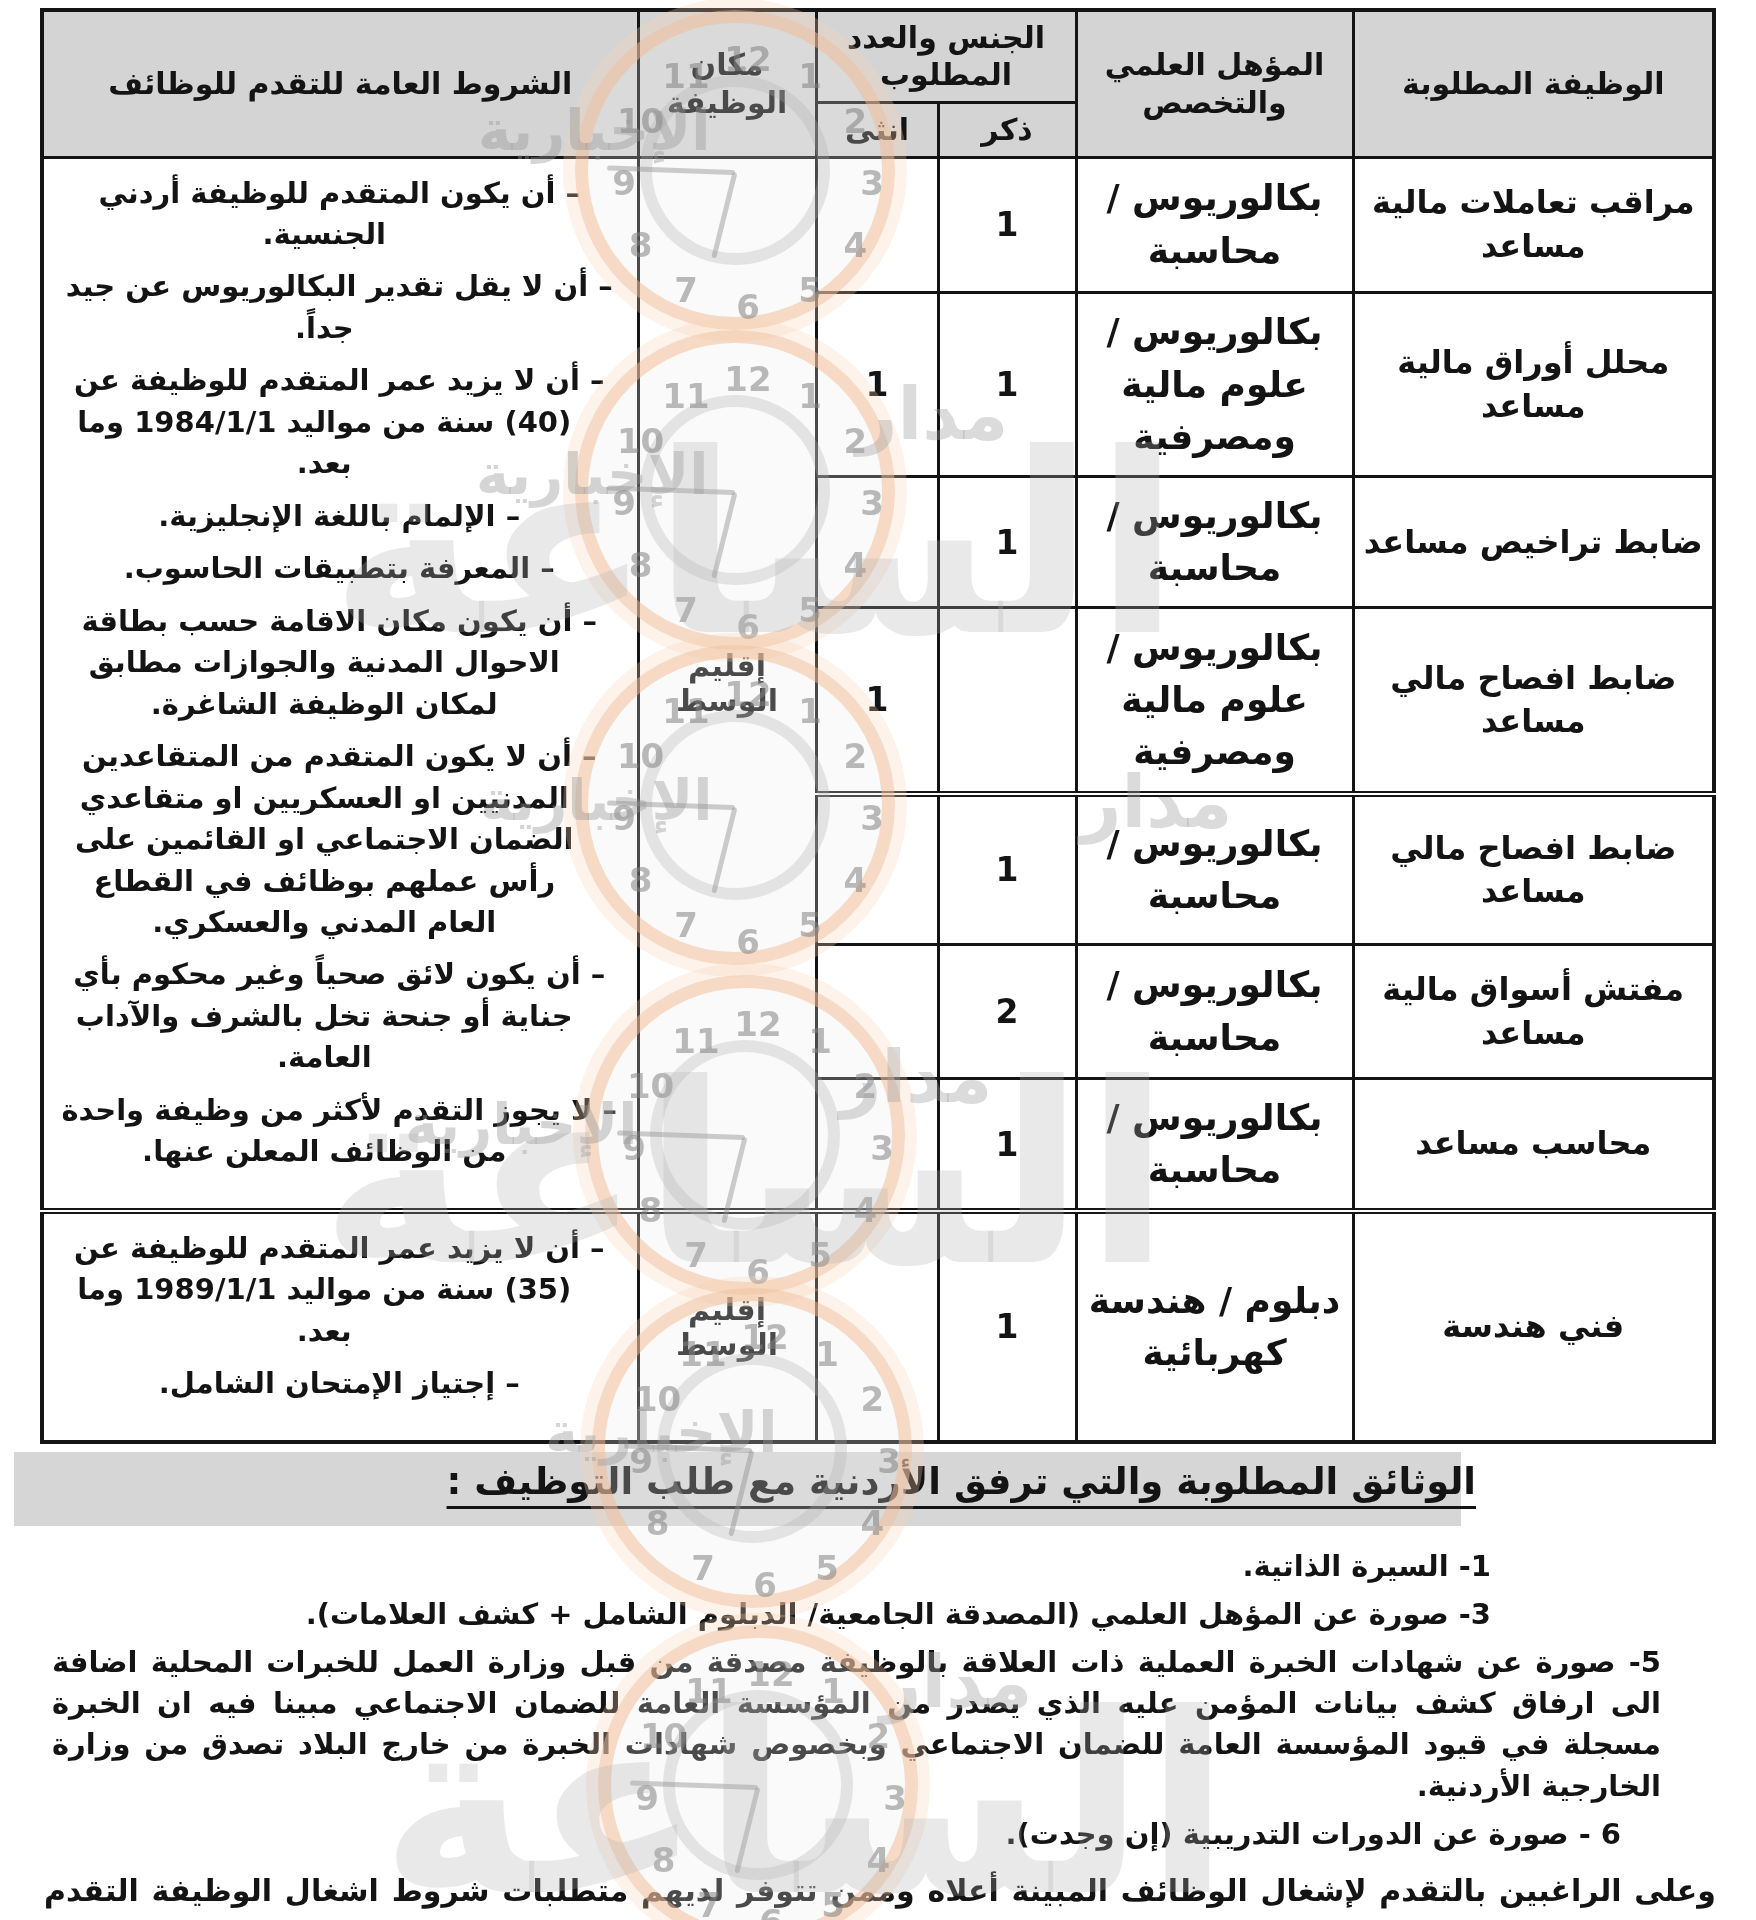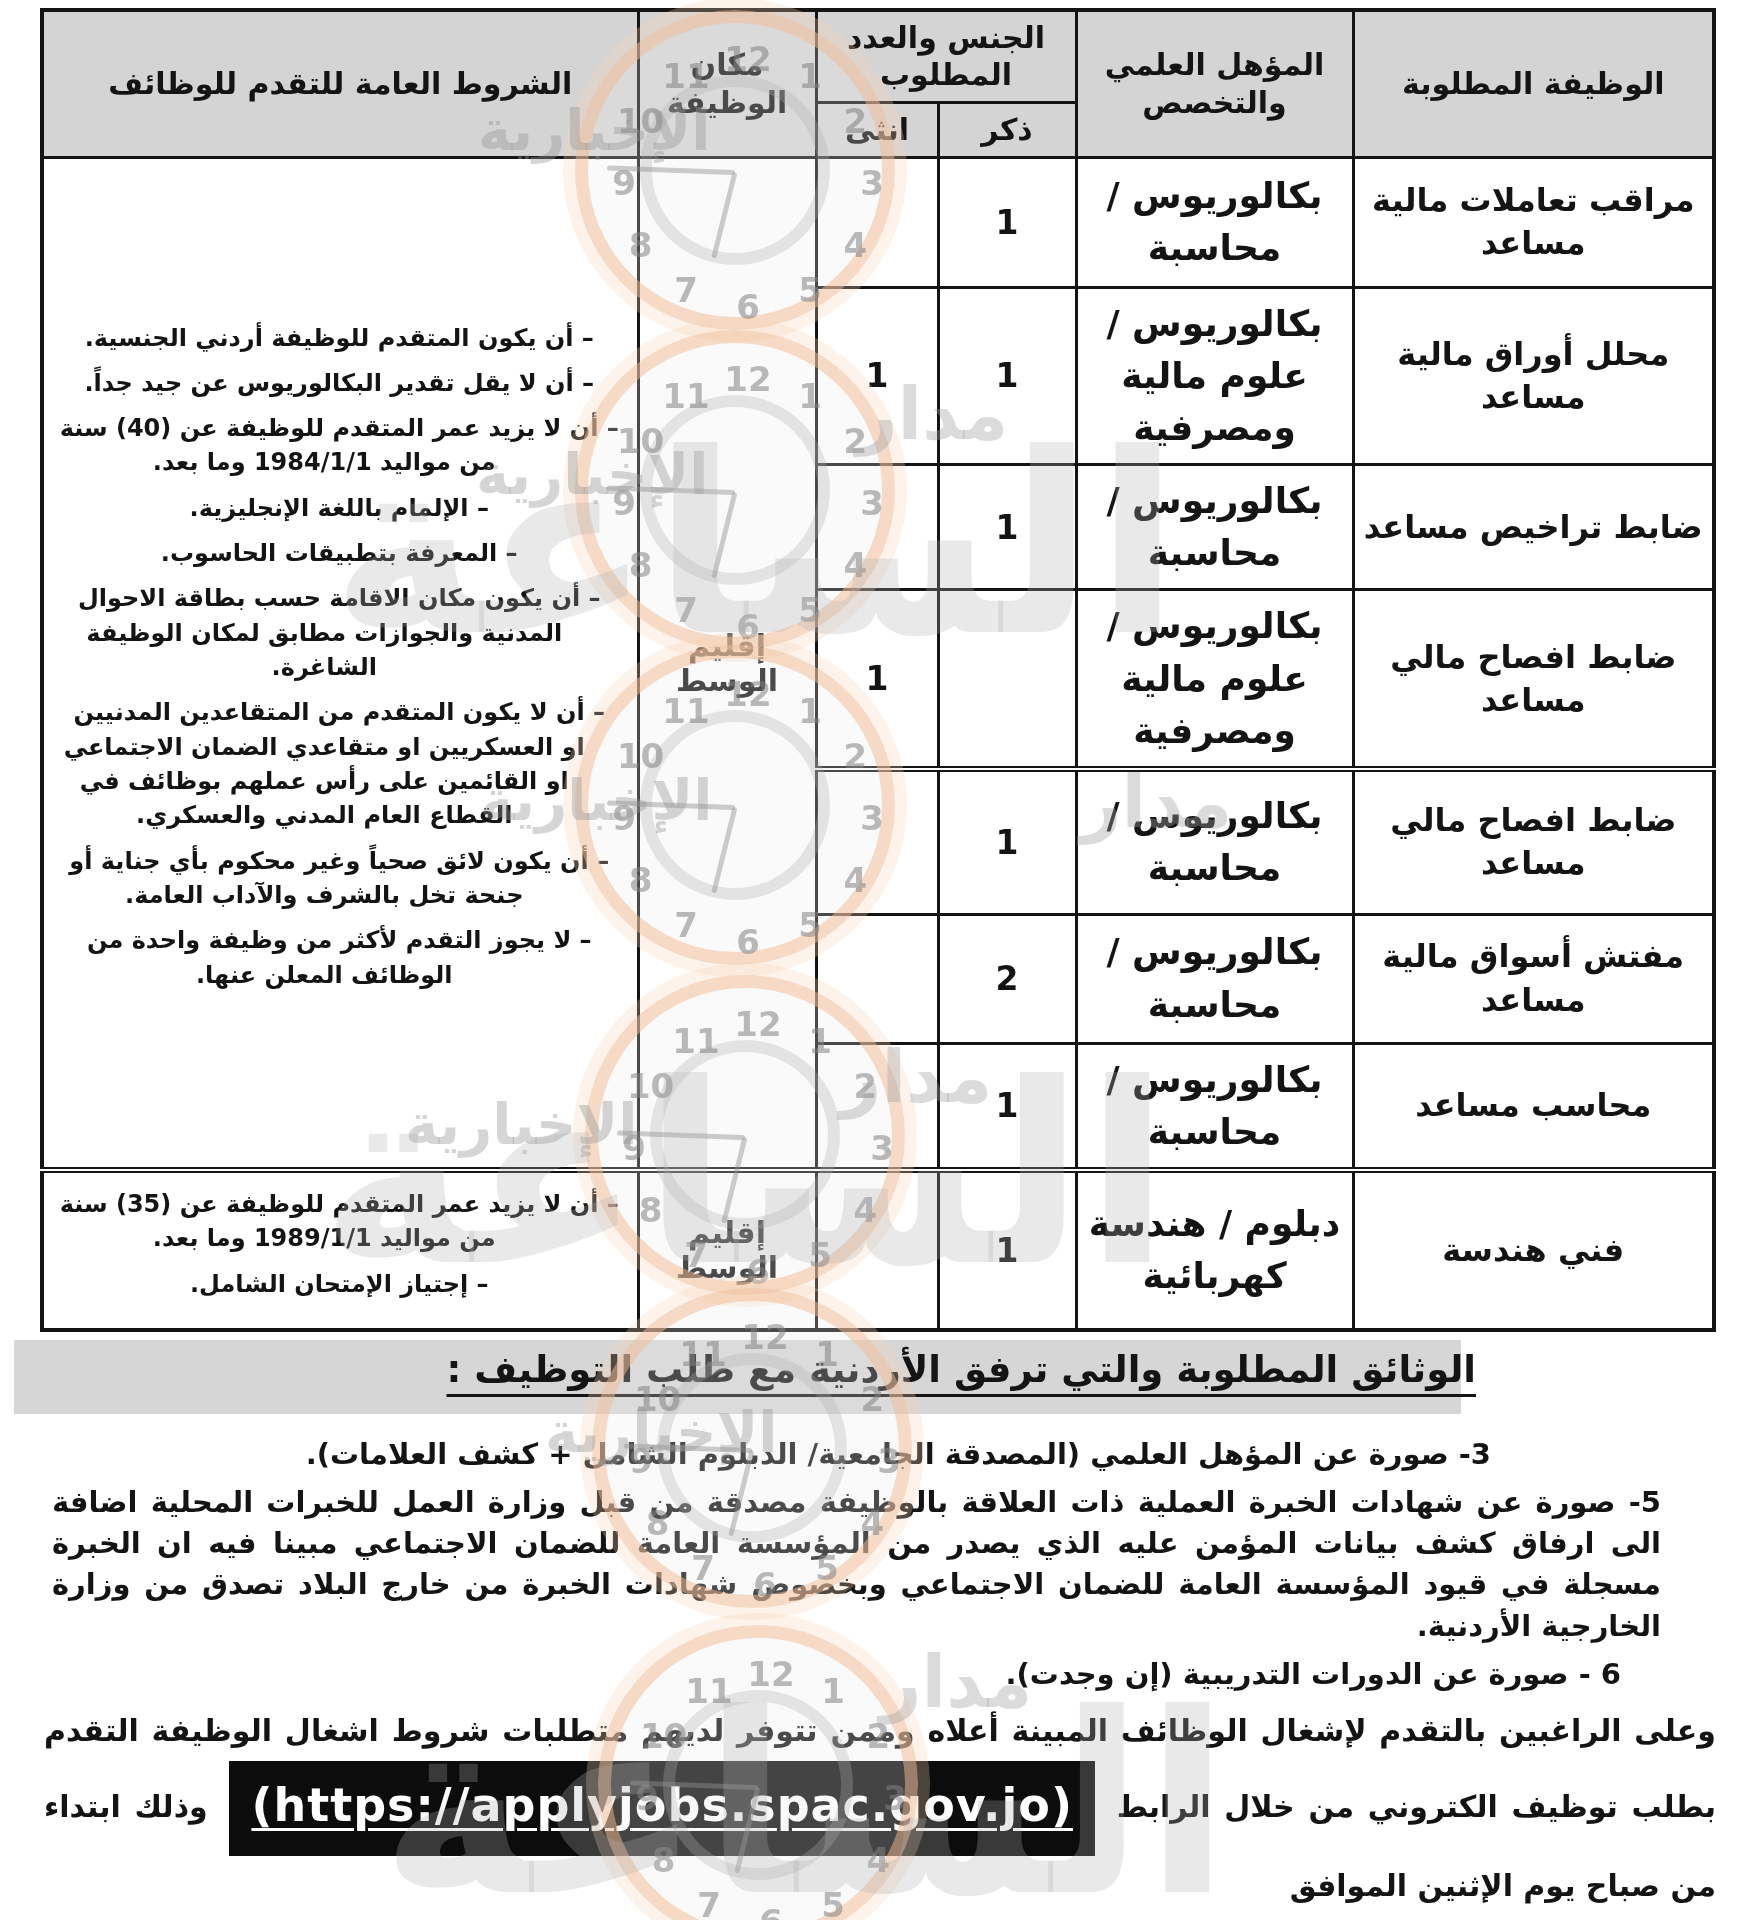--- a/index.html
+++ b/index.html
@@ -53,21 +53,21 @@
     background:#d4d4d4; font-size:30px; line-height:1.25; padding:4px 6px;
   }
   tr.hdr-top th { height:92px; }
   tr.hdr-sub th { height:55px; }
   td.job-cell   { font-size:32px; line-height:1.35; padding:4px 8px; }
   td.qual-cell  { font-size:36px; line-height:1.45; padding:9px 6px; }
   td.num-cell   { font-size:33px; }
   td.loc-cell   { font-size:30px; }
   td.cond-cell  {
     vertical-align:top; text-align:justify; text-align-last:auto;
-    padding:14px 16px 16px 14px; font-size:24px; line-height:1.43;
+    padding:14px 16px 24px 14px; font-size:29px; line-height:1.43;
   }
   .cond { padding-right:30px; text-indent:-30px; margin-bottom:11px; }
   tr.heavy td { border-top:6px double #141414; }
 
   
   .docs-title-wrap { position:relative; height:80px; margin-top:6px; }
   .docs-title-bar {
     position:absolute; right:255px; left:-30px; top:2px; height:74px; background:#d6d6d6;
   }
   .docs-title {
@@ -301,20 +301,21 @@
       </tr>
     </tbody>
   </table>
 
   <div class="docs-title-wrap">
     <div class="docs-title-bar"></div>
     <div class="docs-title">الوثائق المطلوبة  والتي ترفق الأردنية مع طلب التوظيف :</div>
   </div>
 
   <div class="doc-items">
+    <div class="doc-item ind-a">1- السيرة الذاتية.</div>
     <div class="doc-item ind-a">3- صورة عن المؤهل العلمي (المصدقة الجامعية/ الدبلوم الشامل + كشف العلامات).</div>
     <div class="doc-item ind-b">5-  صورة عن شهادات الخبرة العملية ذات العلاقة بالوظيفة مصدقة من قبل وزارة العمل للخبرات المحلية اضافة الى ارفاق كشف بيانات المؤمن عليه الذي يصدر من المؤسسة العامة للضمان الاجتماعي مبينا فيه ان الخبرة مسجلة في قيود المؤسسة العامة للضمان الاجتماعي وبخصوص شهادات الخبرة من خارج البلاد تصدق من وزارة الخارجية الأردنية.</div>
     <div class="doc-item ind-c">6 - صورة عن الدورات التدريبية (إن وجدت).</div>
   </div>
 
   <div class="closing">
     <span>وعلى الراغبين بالتقدم لإشغال الوظائف المبينة أعلاه وممن تتوفر لديهم متطلبات شروط اشغال الوظيفة التقدم بطلب توظيف الكتروني من خلال الرابط</span>
     <span class="apply-link">(https://applyjobs.spac.gov.jo)</span>
     <span>وذلك ابتداء من صباح يوم الإثنين الموافق</span>
     

